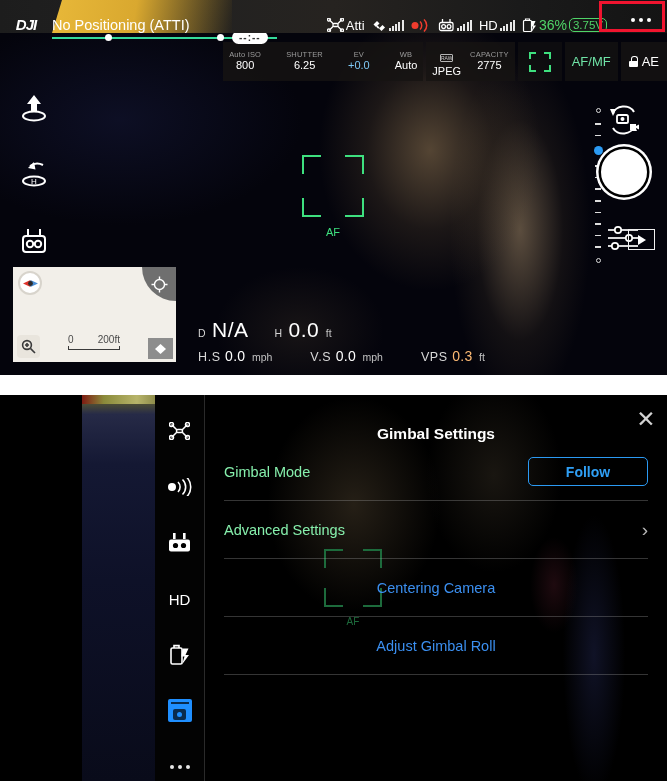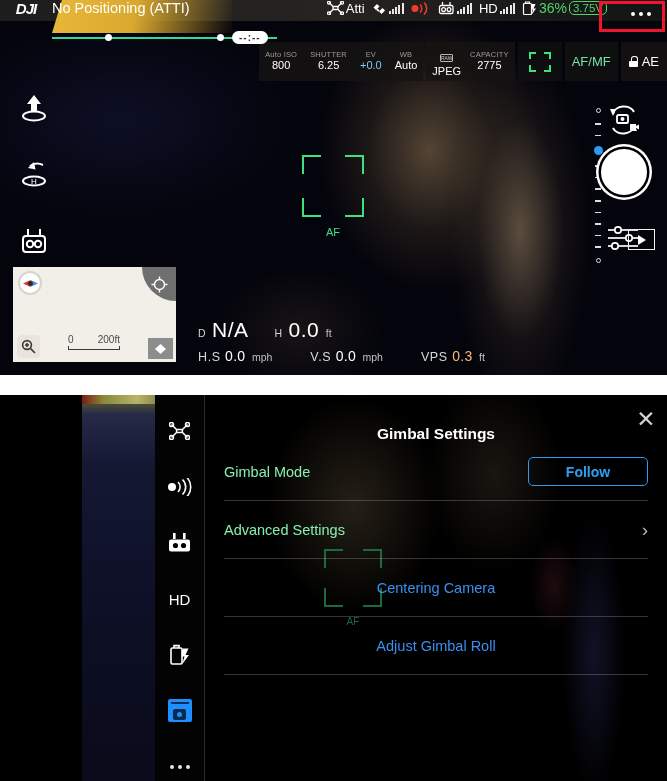--- a/index.html
+++ b/index.html
@@ -13,23 +13,23 @@
   .feed { position:absolute; inset:0;
     background:
       radial-gradient(ellipse 150px 190px at 430px 150px, rgba(150,122,84,.55) 0%, rgba(90,72,50,.28) 42%, rgba(0,0,0,0) 74%),
       radial-gradient(ellipse 90px 230px at 520px 230px, rgba(178,150,112,.5) 0%, rgba(80,66,48,.2) 48%, rgba(0,0,0,0) 78%),
       radial-gradient(ellipse 120px 90px at 300px 330px, rgba(60,50,40,.35) 0%, rgba(0,0,0,0) 70%),
       radial-gradient(ellipse 260px 150px at 120px 120px, rgba(14,16,40,.85) 0%, rgba(4,4,12,1) 70%),
       linear-gradient(160deg,#07070d 0%,#0a0a12 40%,#050509 100%);
   }
 
   
-  .topbar { position:absolute; left:0; top:0; width:667px; height:21px;
+  .topbar { position:absolute; left:0; top:0; width:667px; height:33px;
     background:linear-gradient(90deg,#1d1d1d 0%,#212121 22%,#262320 50%,#1a1a1a 78%,#141414 100%);
-    display:flex; align-items:flex-start; z-index:30; }
+    display:flex; align-items:flex-end; z-index:30; }
   .dji-logo { width:52px; text-align:center; color:#fff; font-weight:bold;
     font-size:15px; font-style:italic; letter-spacing:-1px; }
   .flightmode { color:#fff; font-size:14.5px; white-space:nowrap; }
   .goldband { position:absolute; left:52px; top:0; width:180px; height:33px;
     background:linear-gradient(100deg,#e8b839 0%,#d9a82f 46%,rgba(60,48,20,.15) 99%);
     clip-path:polygon(10px 0,100% 0,100% 100%,0 100%); z-index:-1; }
 
   .status-icons { display:flex; align-items:center; gap:7px; margin-left:auto;
     margin-right:8px; }
   .si { display:flex; align-items:center; gap:2px; color:#fff; font-size:13px; }
@@ -54,21 +54,21 @@
   .fb-dot { position:absolute; top:1px; width:7px; height:7px; border-radius:50%;
     background:#fff; }
   .time-pill { position:absolute; left:180px; top:-2px; background:#fff;
     border-radius:9px; padding:1px 7px; font-size:10px; color:#333;
     letter-spacing:1px; line-height:1.1; font-weight:bold; }
 
   
   .camstrip { position:absolute; right:0; top:42px; display:flex;
     align-items:stretch; gap:3px; z-index:25; height:39px; }
   .cs-group { background:rgba(22,20,18,.82); display:flex; align-items:center;
-    padding:0 6px; gap:13px; }
+    padding:0 6px; gap:25px; }
   .cs-cell { text-align:center; line-height:1.25; }
   .cs-lab { font-size:7.5px; color:#9b9b9b; letter-spacing:.2px; display:block; }
   .cs-val { font-size:11px; color:#fff; display:block; }
   .cs-val.ev { color:#7ec8f5; }
   .cs-fmt { display:flex; align-items:center; gap:9px; }
   .jpeg-ic { width:14px; height:11px; border:1px solid #b5b5b5; border-radius:1px;
     font-size:5px; color:#ccc; text-align:center; line-height:10px; }
   .cs-focus { background:rgba(22,20,18,.55); width:44px; display:flex;
     align-items:center; justify-content:center; }
   .fbrk { width:22px; height:20px; position:relative; }

